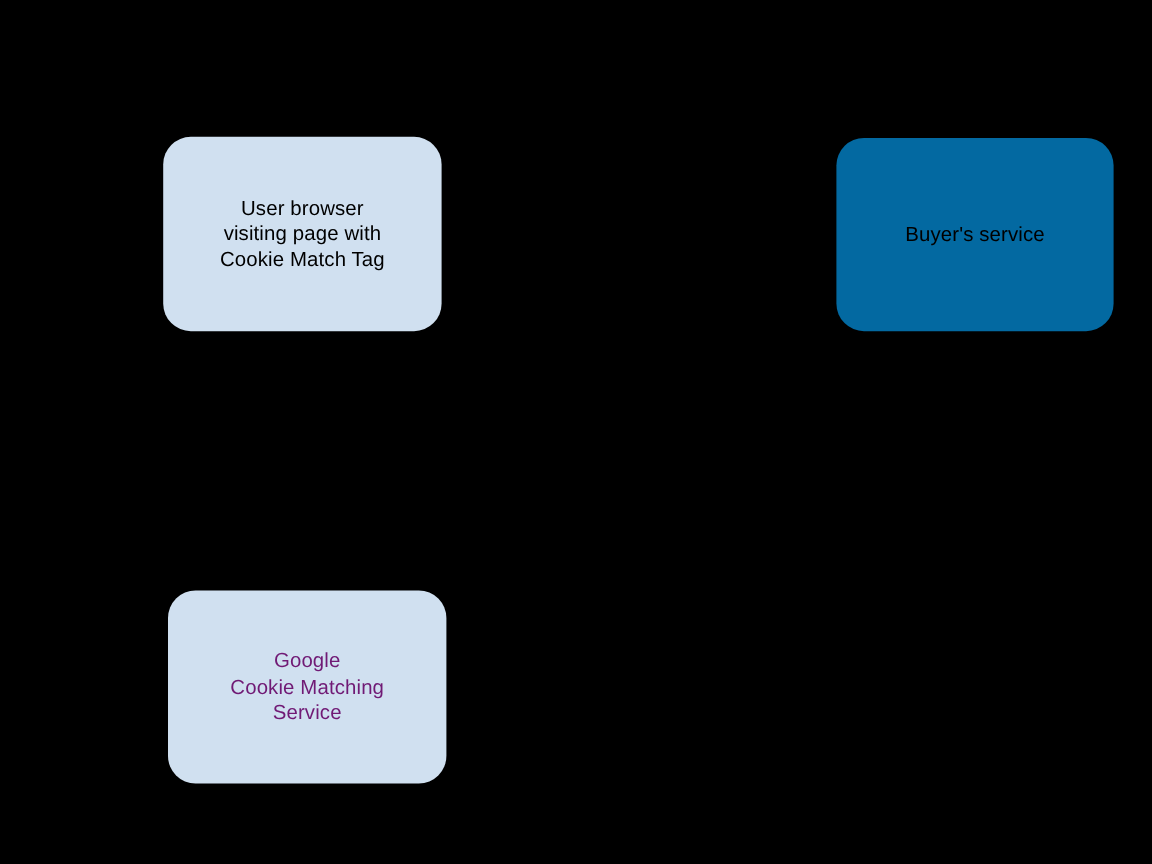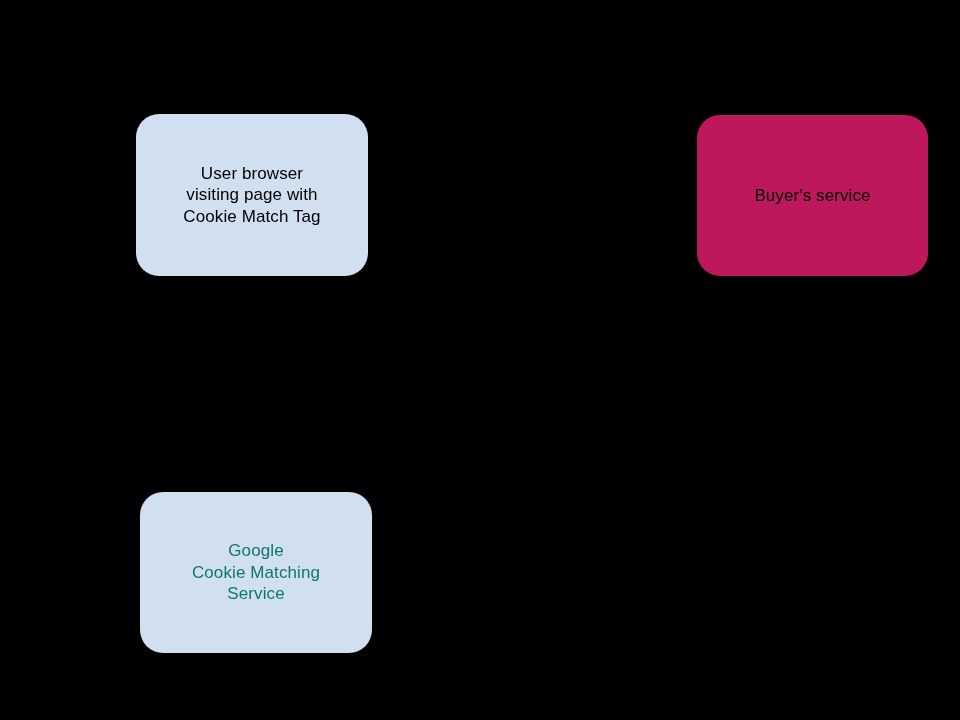--- a/index.html
+++ b/index.html
@@ -85,23 +85,23 @@
     <line x1="254" y1="276" x2="256" y2="490" stroke="#000000" stroke-width="1.5" marker-end="url(#arrowhead)"></line>
     <line x1="372" y1="573" x2="812" y2="278" stroke="#000000" stroke-width="1.5" marker-end="url(#arrowhead)"></line>
   </svg>
 
   <div class="node-box" id="node-user-browser" style="background: rgb(208, 224, 240); color: rgb(0, 0, 0);">
     <span class="node-label">User browser
 visiting page with
 Cookie Match Tag</span>
   </div>
 
-  <div class="node-box" id="node-buyers-service" style="background: #be185d; color: rgb(0, 0, 0);">
+  <div class="node-box" id="node-buyers-service" style="background: #0369a1; color: rgb(0, 0, 0);">
     <span class="node-label">Buyer's service</span>
   </div>
 
-  <div class="node-box" id="node-google-cms" style="background: rgb(208, 224, 240); color: #0f766e; align-items: center;">
+  <div class="node-box" id="node-google-cms" style="background: rgb(208, 224, 240); color: #701a75; align-items: center;">
     <span class="node-label">Google
 Cookie Matching
 Service</span>
   </div>
 
 </div>
 
 </body></html>

